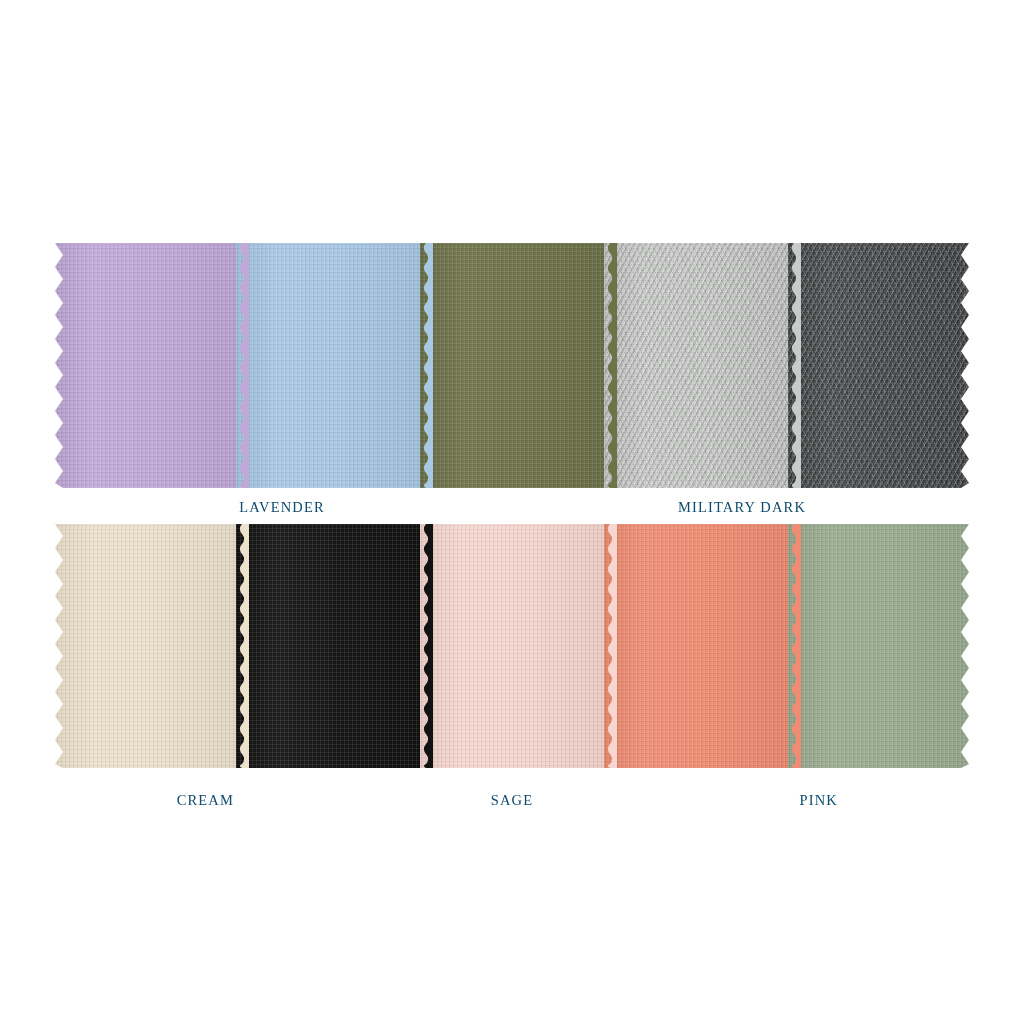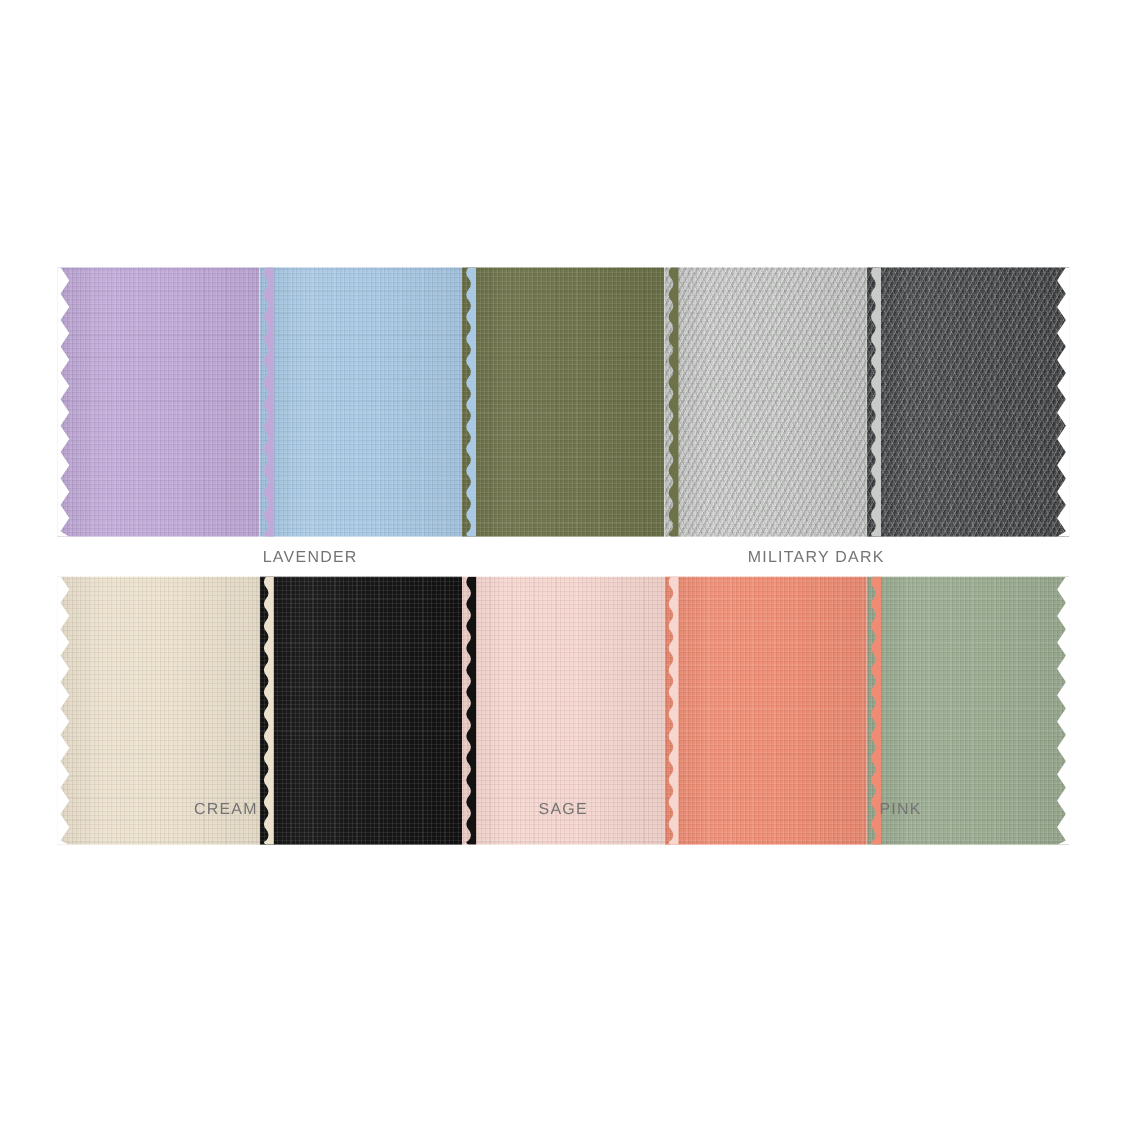--- a/index.html
+++ b/index.html
@@ -128,31 +128,31 @@
 
   
   .label-row {
     position: absolute;
     left: 52px;
     width: 920px;
     display: flex;
     flex-direction: row;
   }
   #labels-1 { top: 495px; height: 24px; }
-  #labels-2 { top: 724px; height: 24px; }
+  #labels-2 { top: 788px; height: 24px; }
 
   .label-cell {
     flex: 1 1 0;
     text-align: center;
     font-size: 14.5px;
     letter-spacing: 1.15px;
-    color: #737373;
+    color: #0c4a6e;
     line-height: 24px;
     white-space: nowrap;
-    font-family: Liberation Sans, sans-serif;
+    font-family: Liberation Serif, serif;
   }
 </style>
 </head>
 <body>
 
 <div id="card">
 
   <div class="swatch-row" id="row-1">
       <div class="swatch">
         <div class="swatch-fill" style="background: rgb(192, 169, 216);"></div>

